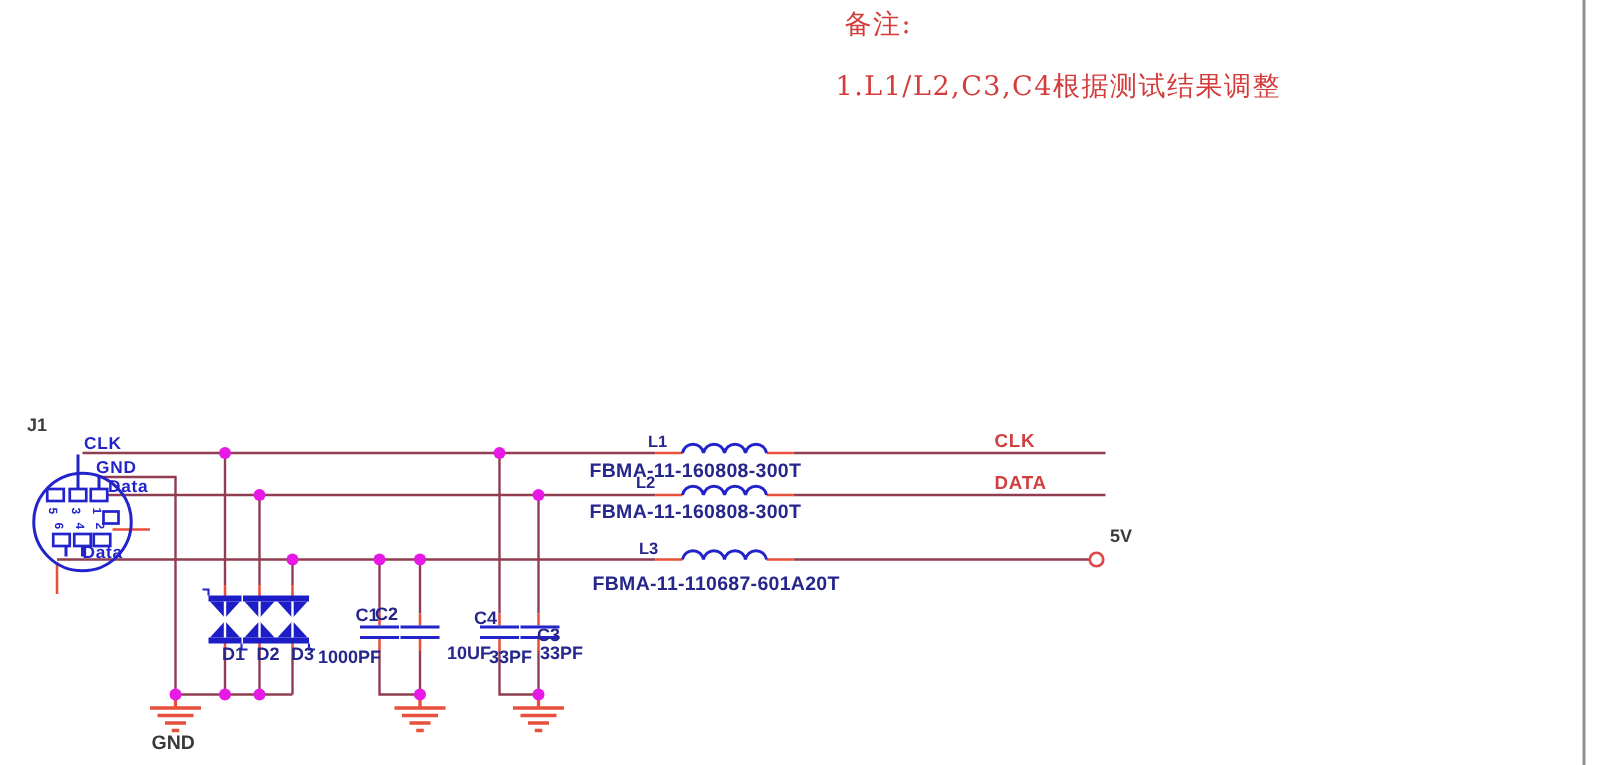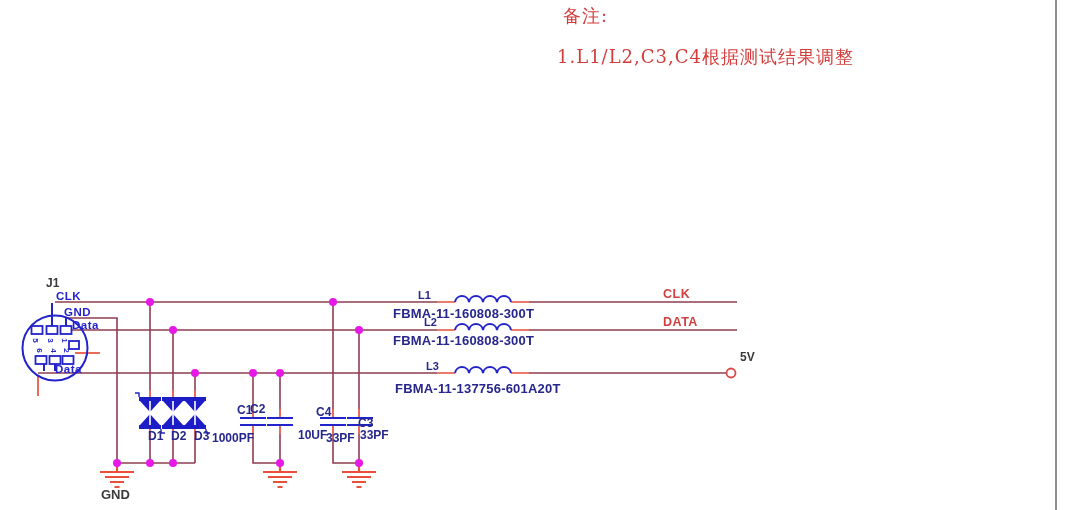--- a/index.html
+++ b/index.html
@@ -163,21 +163,21 @@
     <circle class="dot" cx="150" cy="463" r="4"></circle>
     <circle class="dot" cx="173" cy="463" r="4"></circle>
     <circle class="dot" cx="280" cy="463" r="4"></circle>
     <circle class="dot" cx="359" cy="463" r="4"></circle>
   </g>
 </svg>
 
 <div class="abs note-line" style="left:563px;top:4px">备注:</div>
 <div class="abs note-line" style="left:557px;top:45px">1.L1/L2,C3,C4根据测试结果调整</div>
 
-<div class="abs dark" style="left:46px;top:276px">J1</div>
+<div class="abs dark" style="left:18px;top:276px">J1</div>
 <div class="abs pinlbl" style="left:56px;top:290px">CLK</div>
 <div class="abs pinlbl" style="left:64px;top:306px">GND</div>
 <div class="abs pinlbl" style="left:72px;top:319px">Data</div>
 <div class="abs pinlbl" style="left:55px;top:363px">Data</div>
 
 <div class="abs pinnum" style="left:33px;top:336px">5</div>
 <div class="abs pinnum" style="left:48px;top:336px">3</div>
 <div class="abs pinnum" style="left:62px;top:336px">1</div>
 <div class="abs pinnum" style="left:37px;top:346px">6</div>
 <div class="abs pinnum" style="left:51px;top:346px">4</div>
@@ -189,25 +189,25 @@
 
 <div class="abs ref" style="left:237px;top:403px">C1</div>
 <div class="abs ref" style="left:250px;top:402px">C2</div>
 <div class="abs ref" style="left:212px;top:431px">1000PF</div>
 <div class="abs ref" style="left:298px;top:428px">10UF</div>
 <div class="abs ref" style="left:316px;top:405px">C4</div>
 <div class="abs ref" style="left:358px;top:416px">C3</div>
 <div class="abs ref" style="left:326px;top:431px">33PF</div>
 <div class="abs ref" style="left:360px;top:428px">33PF</div>
 
-<div class="abs ref-sm" style="left:418px;top:289px">L1</div>
+<div class="abs ref-sm" style="left:432px;top:289px">L1</div>
 <div class="abs ref-sm" style="left:424px;top:316px">L2</div>
 <div class="abs ref-sm" style="left:426px;top:360px">L3</div>
 <div class="abs part" style="left:393px;top:306px">FBMA-11-160808-300T</div>
 <div class="abs part" style="left:393px;top:333px">FBMA-11-160808-300T</div>
-<div class="abs part" style="left:395px;top:381px">FBMA-11-137756-601A20T</div>
+<div class="abs part" style="left:395px;top:381px">FBMA-11-110687-601A20T</div>
 
 <div class="abs netlbl" style="left:663px;top:287px">CLK</div>
 <div class="abs netlbl" style="left:663px;top:315px">DATA</div>
 <div class="abs dark" style="left:740px;top:350px">5V</div>
 <div class="abs dark" style="left:101px;top:487px;font-size:13px">GND</div>
 
 <div class="sheet-border"></div>
 
 </body></html>

